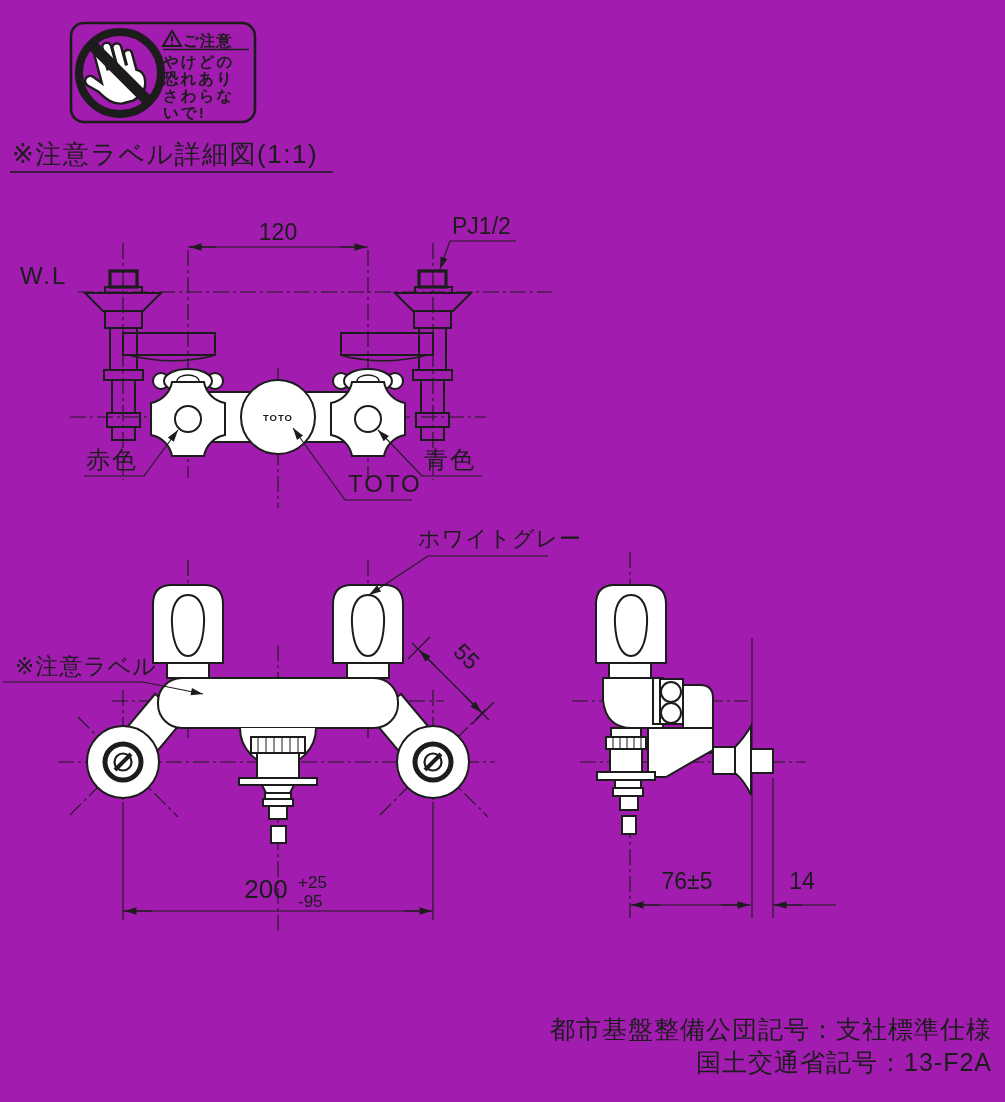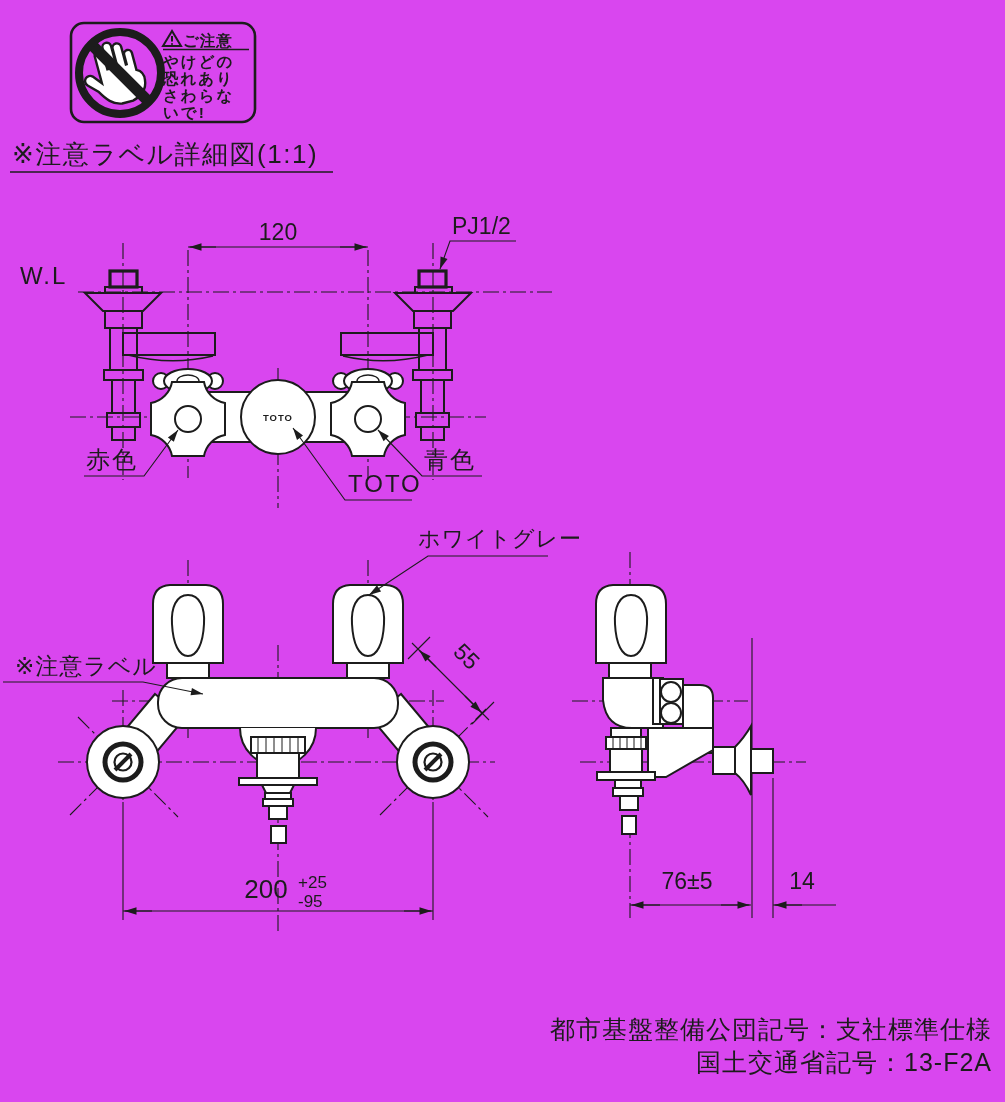--- a/index.html
+++ b/index.html
@@ -1,16 +1,16 @@
 <!DOCTYPE html>
 <html><head>
 <meta charset="utf-8">
 <style>
   html,body{margin:0;padding:0;background:#ffffff;}
-  #page{position:relative;width:1005px;height:1102px;background:#d946ef;overflow:hidden;
+  #page{position:relative;width:1005px;height:1102px;background:#a21caf;overflow:hidden;
         font-family:"Liberation Sans","DejaVu Sans",sans-serif;}
   svg text{font-family:"Liberation Sans","DejaVu Sans",sans-serif;fill:#1c1c1c;}
   .t-label{font-size:23px;letter-spacing:1px;}
   .t-dim{font-size:23px;}
   .t-big{font-size:24px;letter-spacing:2px;}
 </style>
 </head>
 <body>
 
 <div id="page">

